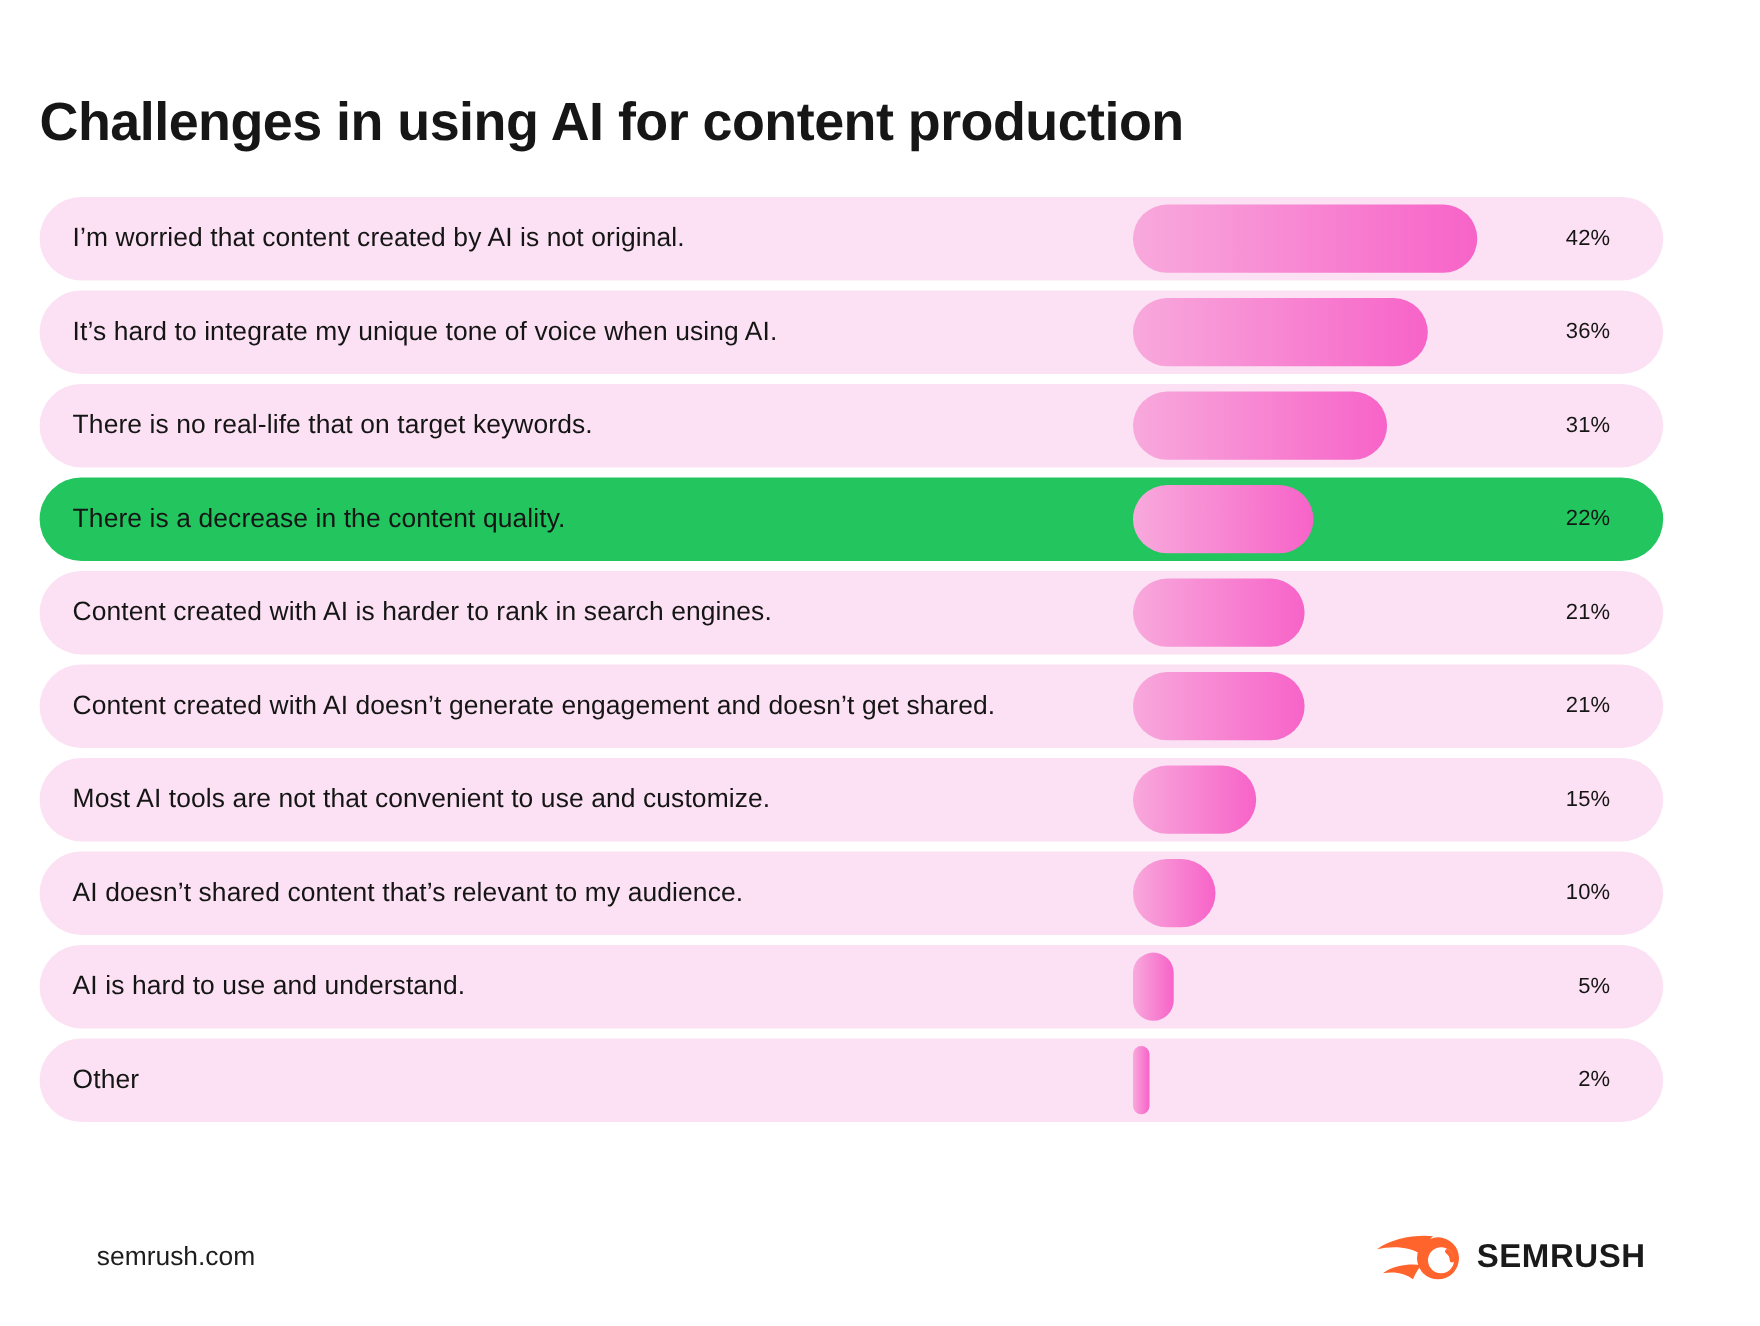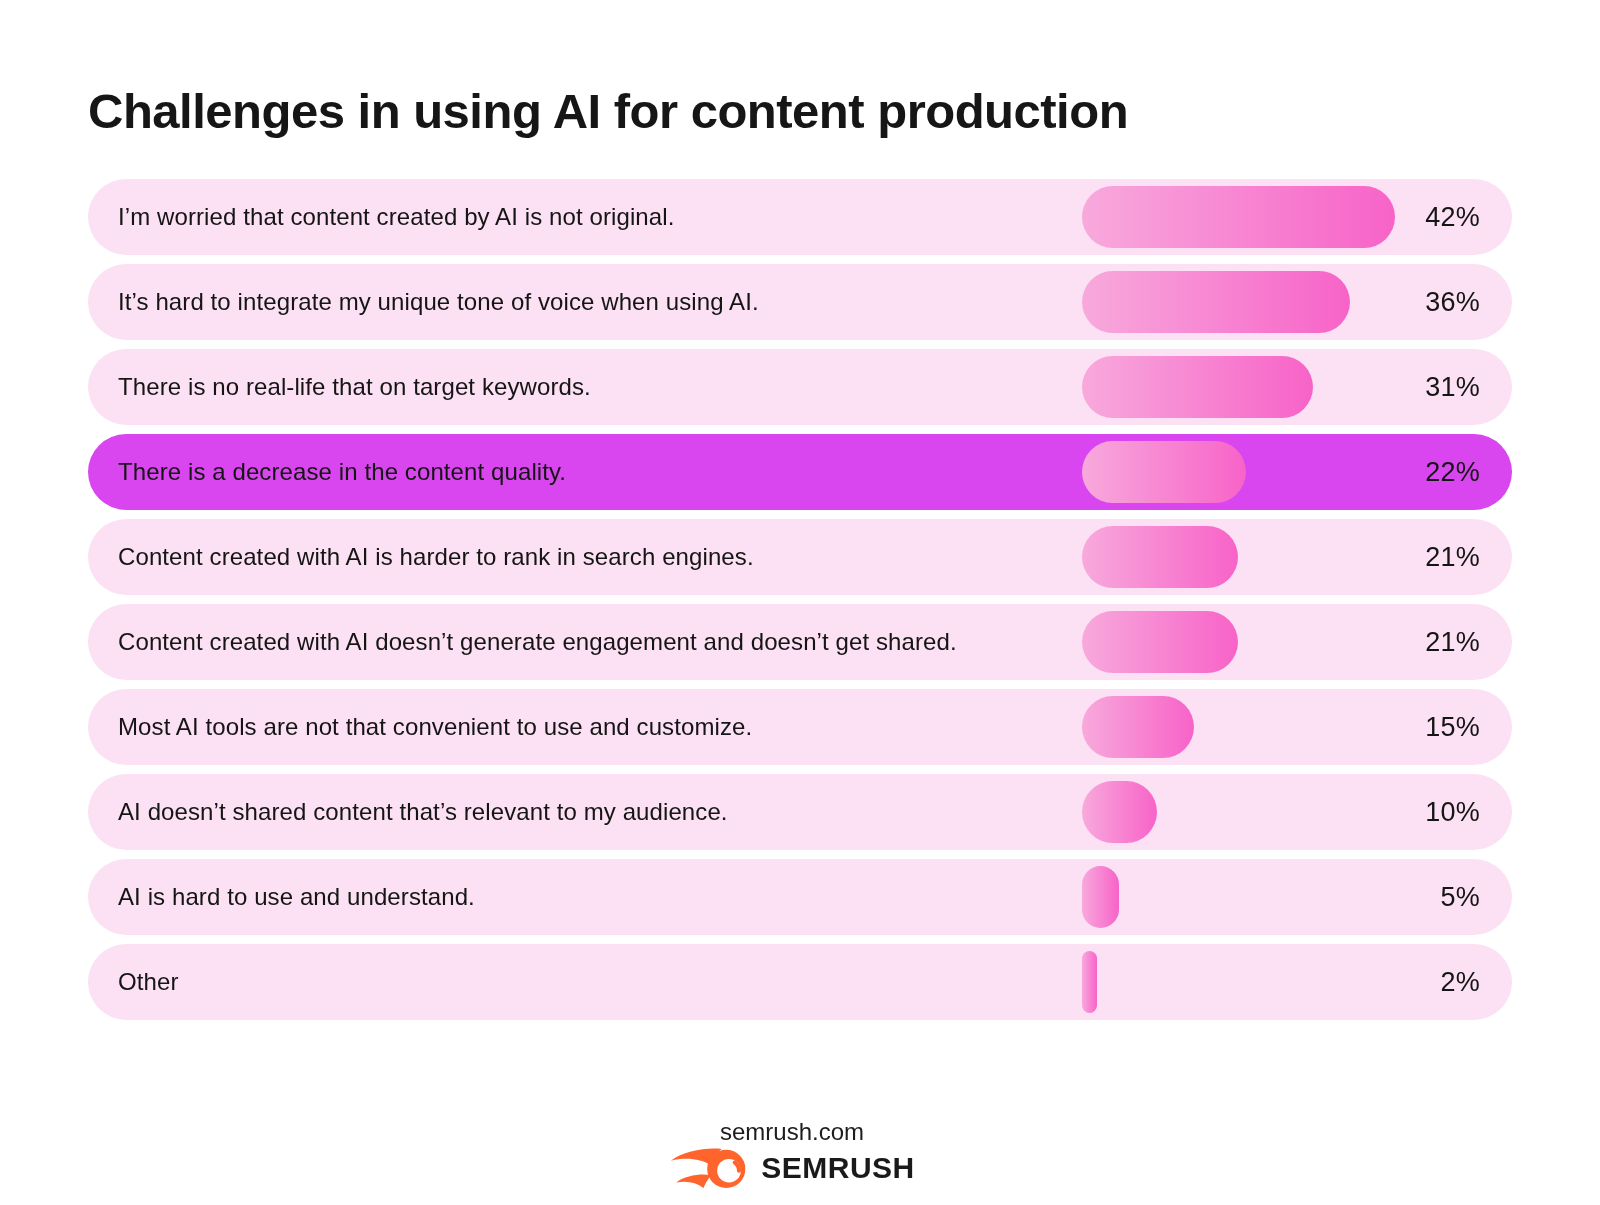--- a/index.html
+++ b/index.html
@@ -7,21 +7,21 @@
     width: 1600px;
     height: 1205px;
     background: #ffffff;
     overflow: hidden;
     font-family: "Liberation Sans", sans-serif;
   }
   .page {
     box-sizing: border-box;
     width: 1600px;
     height: 1205px;
-    padding: 84px 88px 0 88px;
+    padding: 84px 88px 0 36px;
     position: relative;
   }
   .title {
     margin: 0;
     font-size: 49px;
     line-height: 1.12;
     font-weight: 700;
     letter-spacing: -0.5px;
     color: #161616;
   }
@@ -45,38 +45,37 @@
   .bar {
     position: absolute;
     left: 994px;
     top: 50%;
     transform: translateY(-50%);
     height: 62px;
     border-radius: 31px;
   }
   .pct {
     position: absolute;
-    right: 32px;
+    right: 48px;
     top: 50%;
     transform: translateY(-50%);
-    font-size: 27px;
+    font-size: 20px;
     letter-spacing: 0.2px;
     color: #151515;
     text-align: right;
   }
   .footer {
     position: absolute;
     left: 88px;
     right: 104px;
     top: 1118px;
     height: 50px;
     display: flex;
     align-items: center;
     justify-content: space-between;
-    flex-direction: column;
   }
   .site {
     font-size: 24px;
     color: #1d1d1d;
   }
   .brand {
     display: flex;
     align-items: center;
     gap: 12px;
   }
@@ -106,21 +105,21 @@
       <span class="bar" style="width: 268px; background: linear-gradient(90deg, rgb(248, 169, 220), rgb(247, 99, 200));"></span>
       <span class="pct">36%</span>
     </div>
 
     <div class="row" style="background: rgb(251, 225, 243);">
       <span class="row-label">There is no real-life that on target keywords.</span>
       <span class="bar" style="width: 231px; background: linear-gradient(90deg, rgb(248, 169, 220), rgb(247, 99, 200));"></span>
       <span class="pct">31%</span>
     </div>
 
-    <div class="row" style="background: #d946ef;">
+    <div class="row" style="background: #22c55e;">
       <span class="row-label">There is a decrease in the content quality.</span>
       <span class="bar" style="width: 164px; background: linear-gradient(90deg, rgb(248, 169, 220), rgb(247, 99, 200));"></span>
       <span class="pct">22%</span>
     </div>
 
     <div class="row" style="background: rgb(251, 225, 243);">
       <span class="row-label">Content created with AI is harder to rank in search engines.</span>
       <span class="bar" style="width: 156px; background: linear-gradient(90deg, rgb(248, 169, 220), rgb(247, 99, 200));"></span>
       <span class="pct">21%</span>
     </div>

